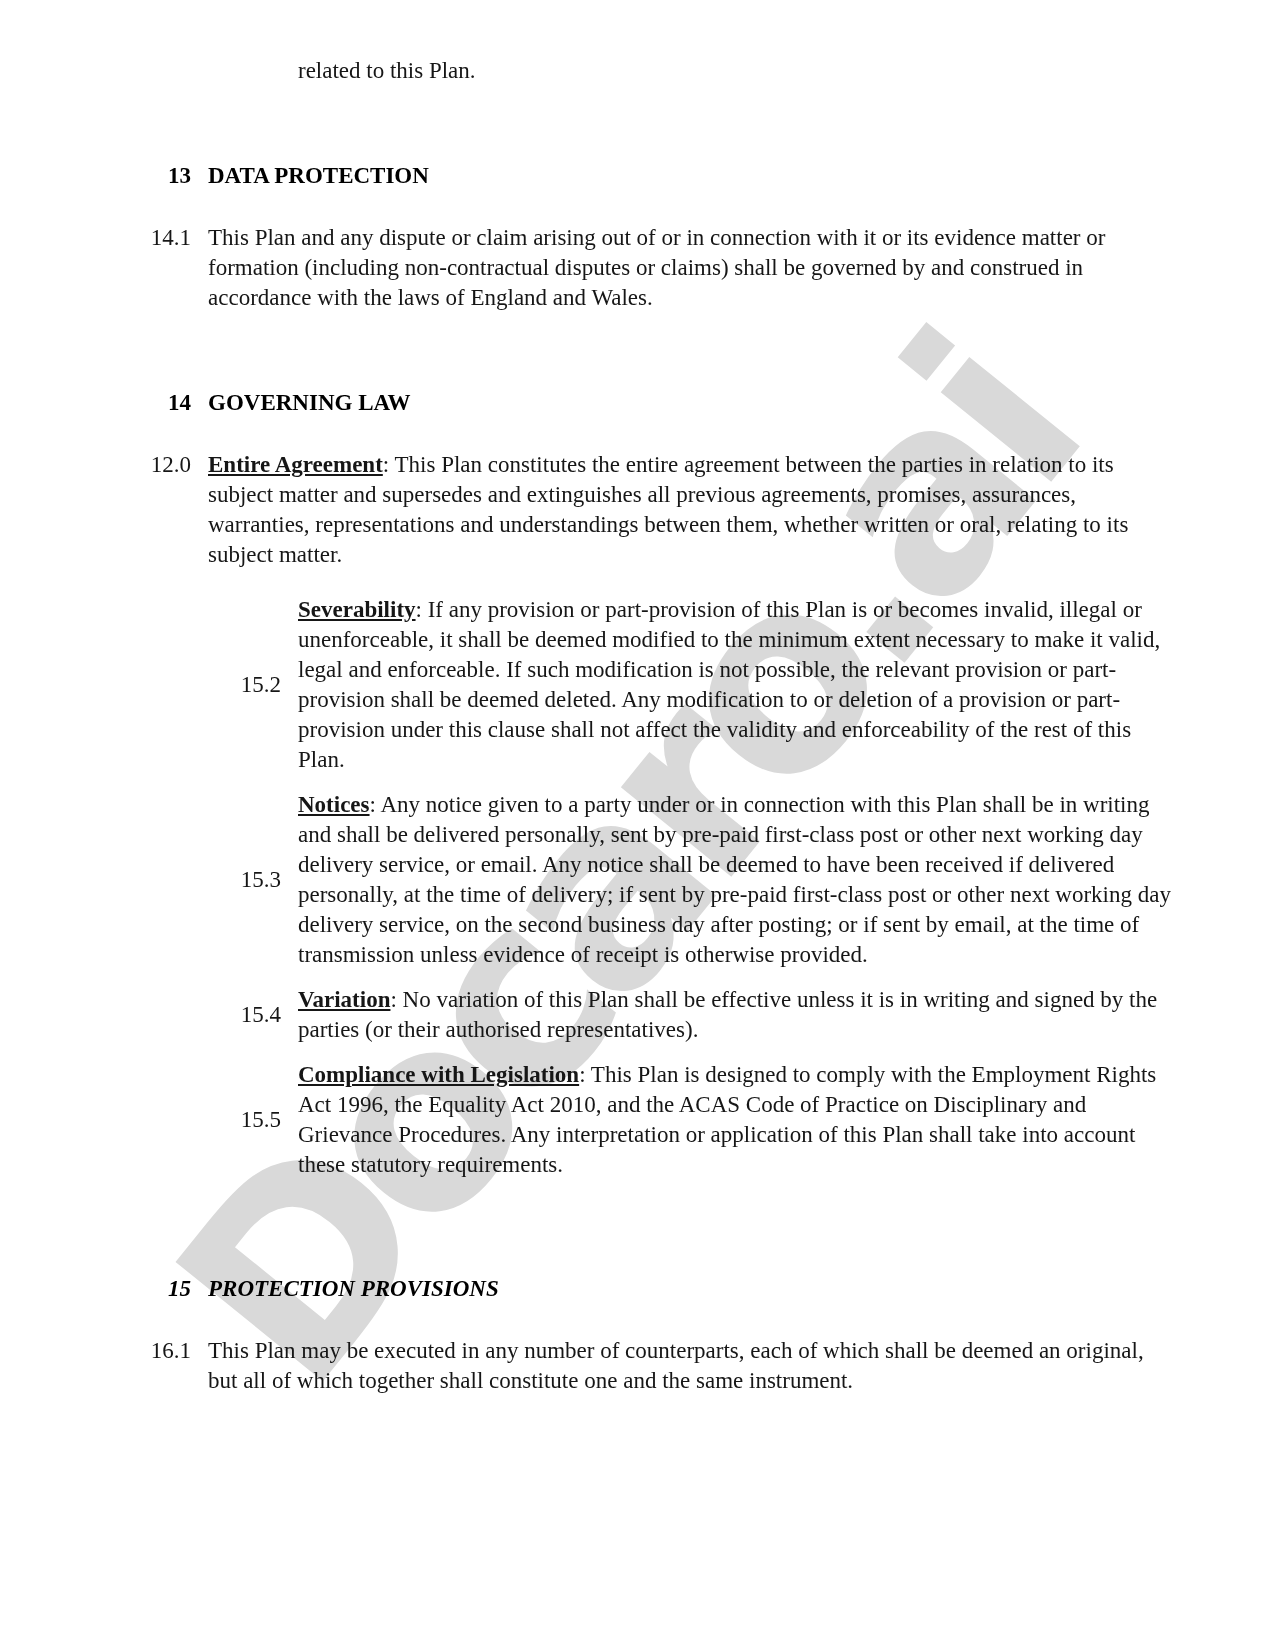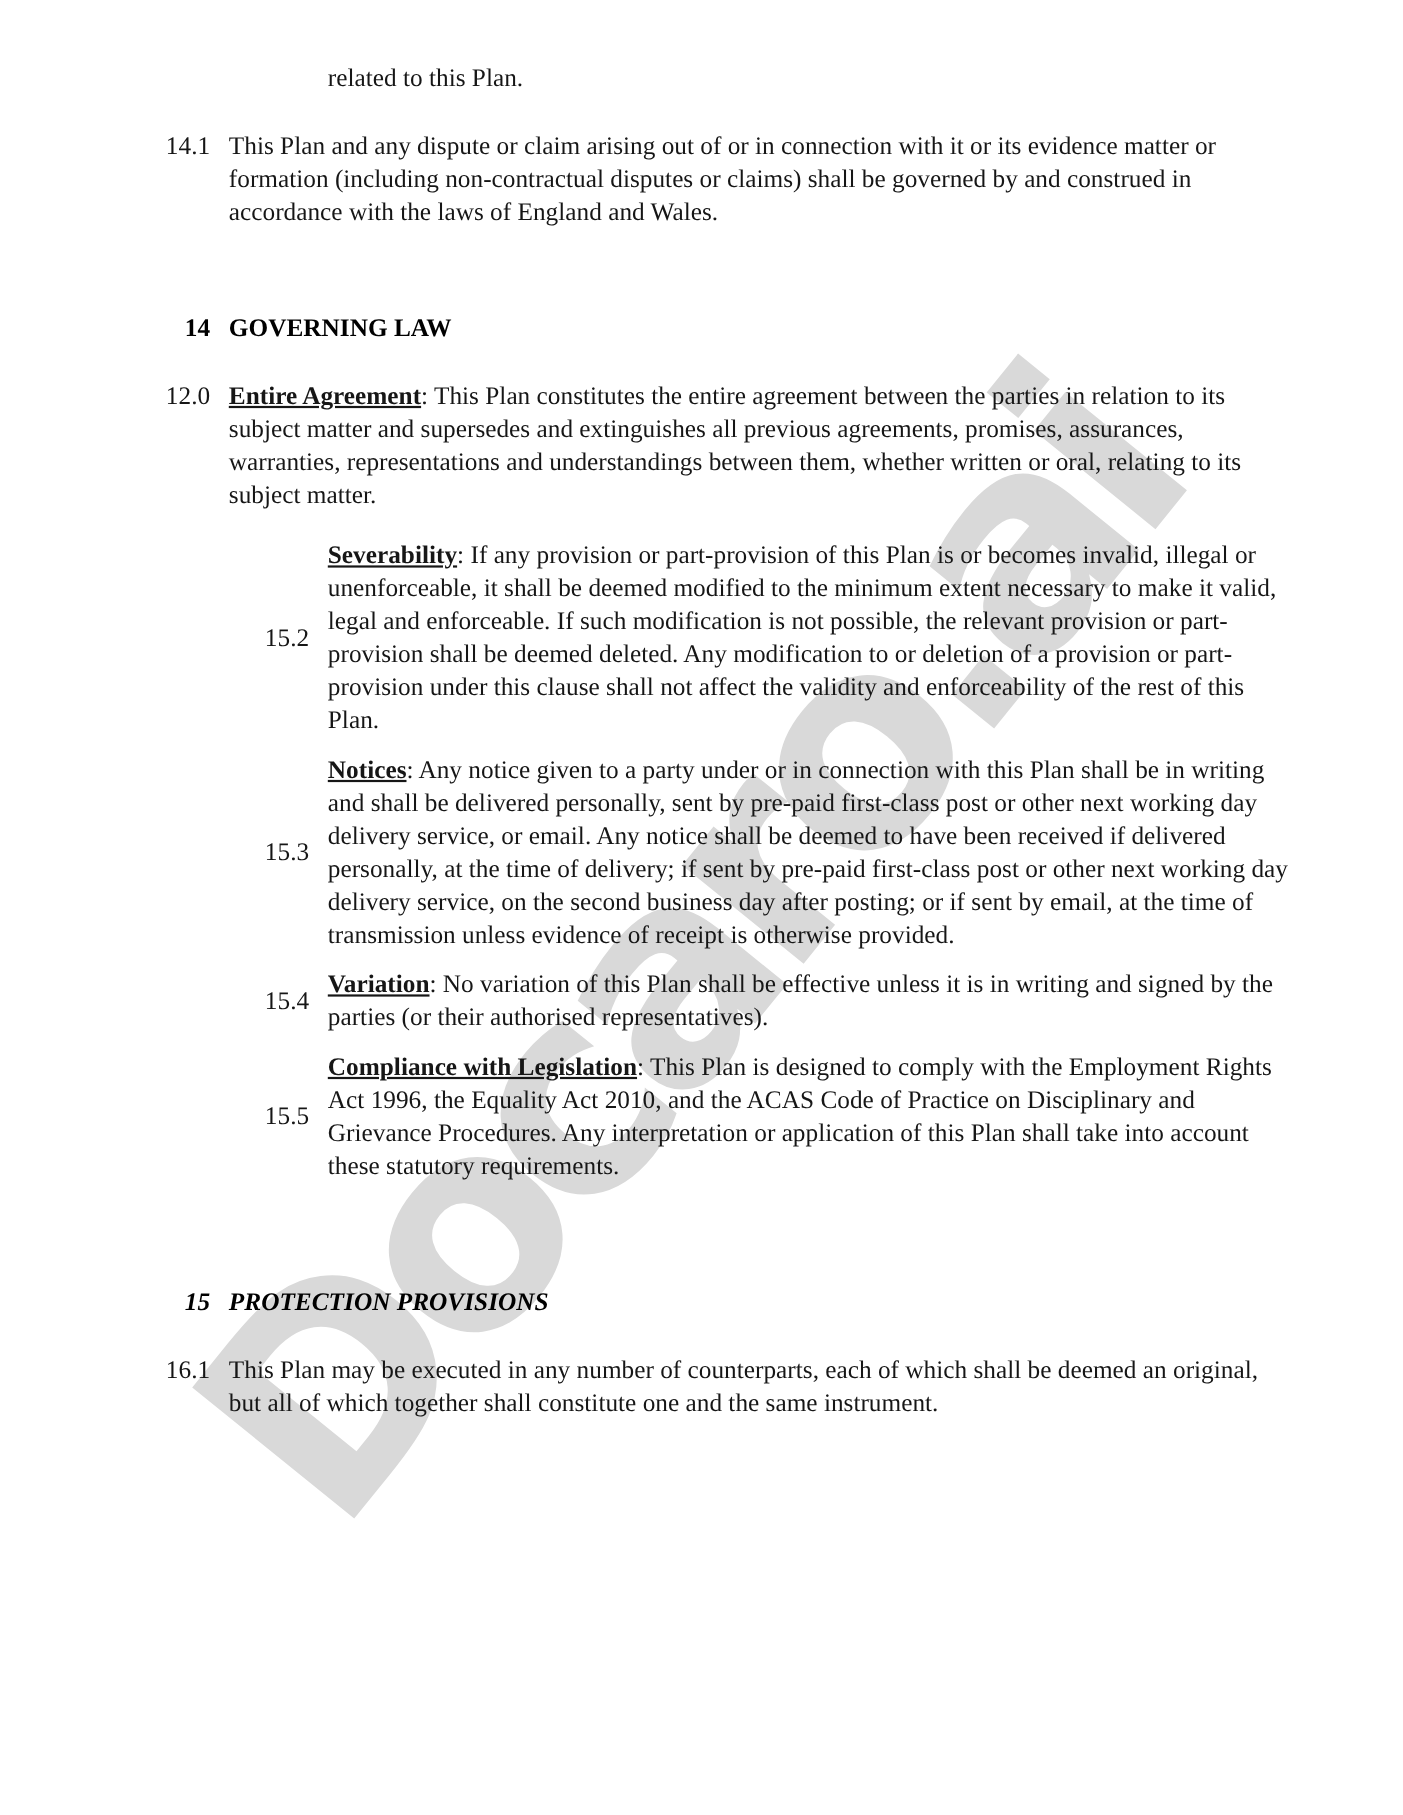--- a/index.html
+++ b/index.html
@@ -72,20 +72,24 @@
 <body>
 
 <div class="page">
 
   <div class="watermark">Docaro.ai</div>
 
   <div class="content">
 
     <div class="continuation">related to this Plan.</div>
 
+    <div class="row level-1 heading gap-heading">
+      <span class="num">13</span>
+      <span class="text">DATA PROTECTION</span>
+    </div>
 
     <div class="row level-1 gap-m">
       <span class="num">14.1</span>
       <span class="text">This Plan and any dispute or claim arising out of or in connection with it or its evidence matter or formation (including non-contractual disputes or claims) shall be governed by and construed in accordance with the laws of England and Wales.</span>
     </div>
 
     <div class="row level-1 heading gap-heading">
       <span class="num">14</span>
       <span class="text">GOVERNING LAW</span>
     </div>

